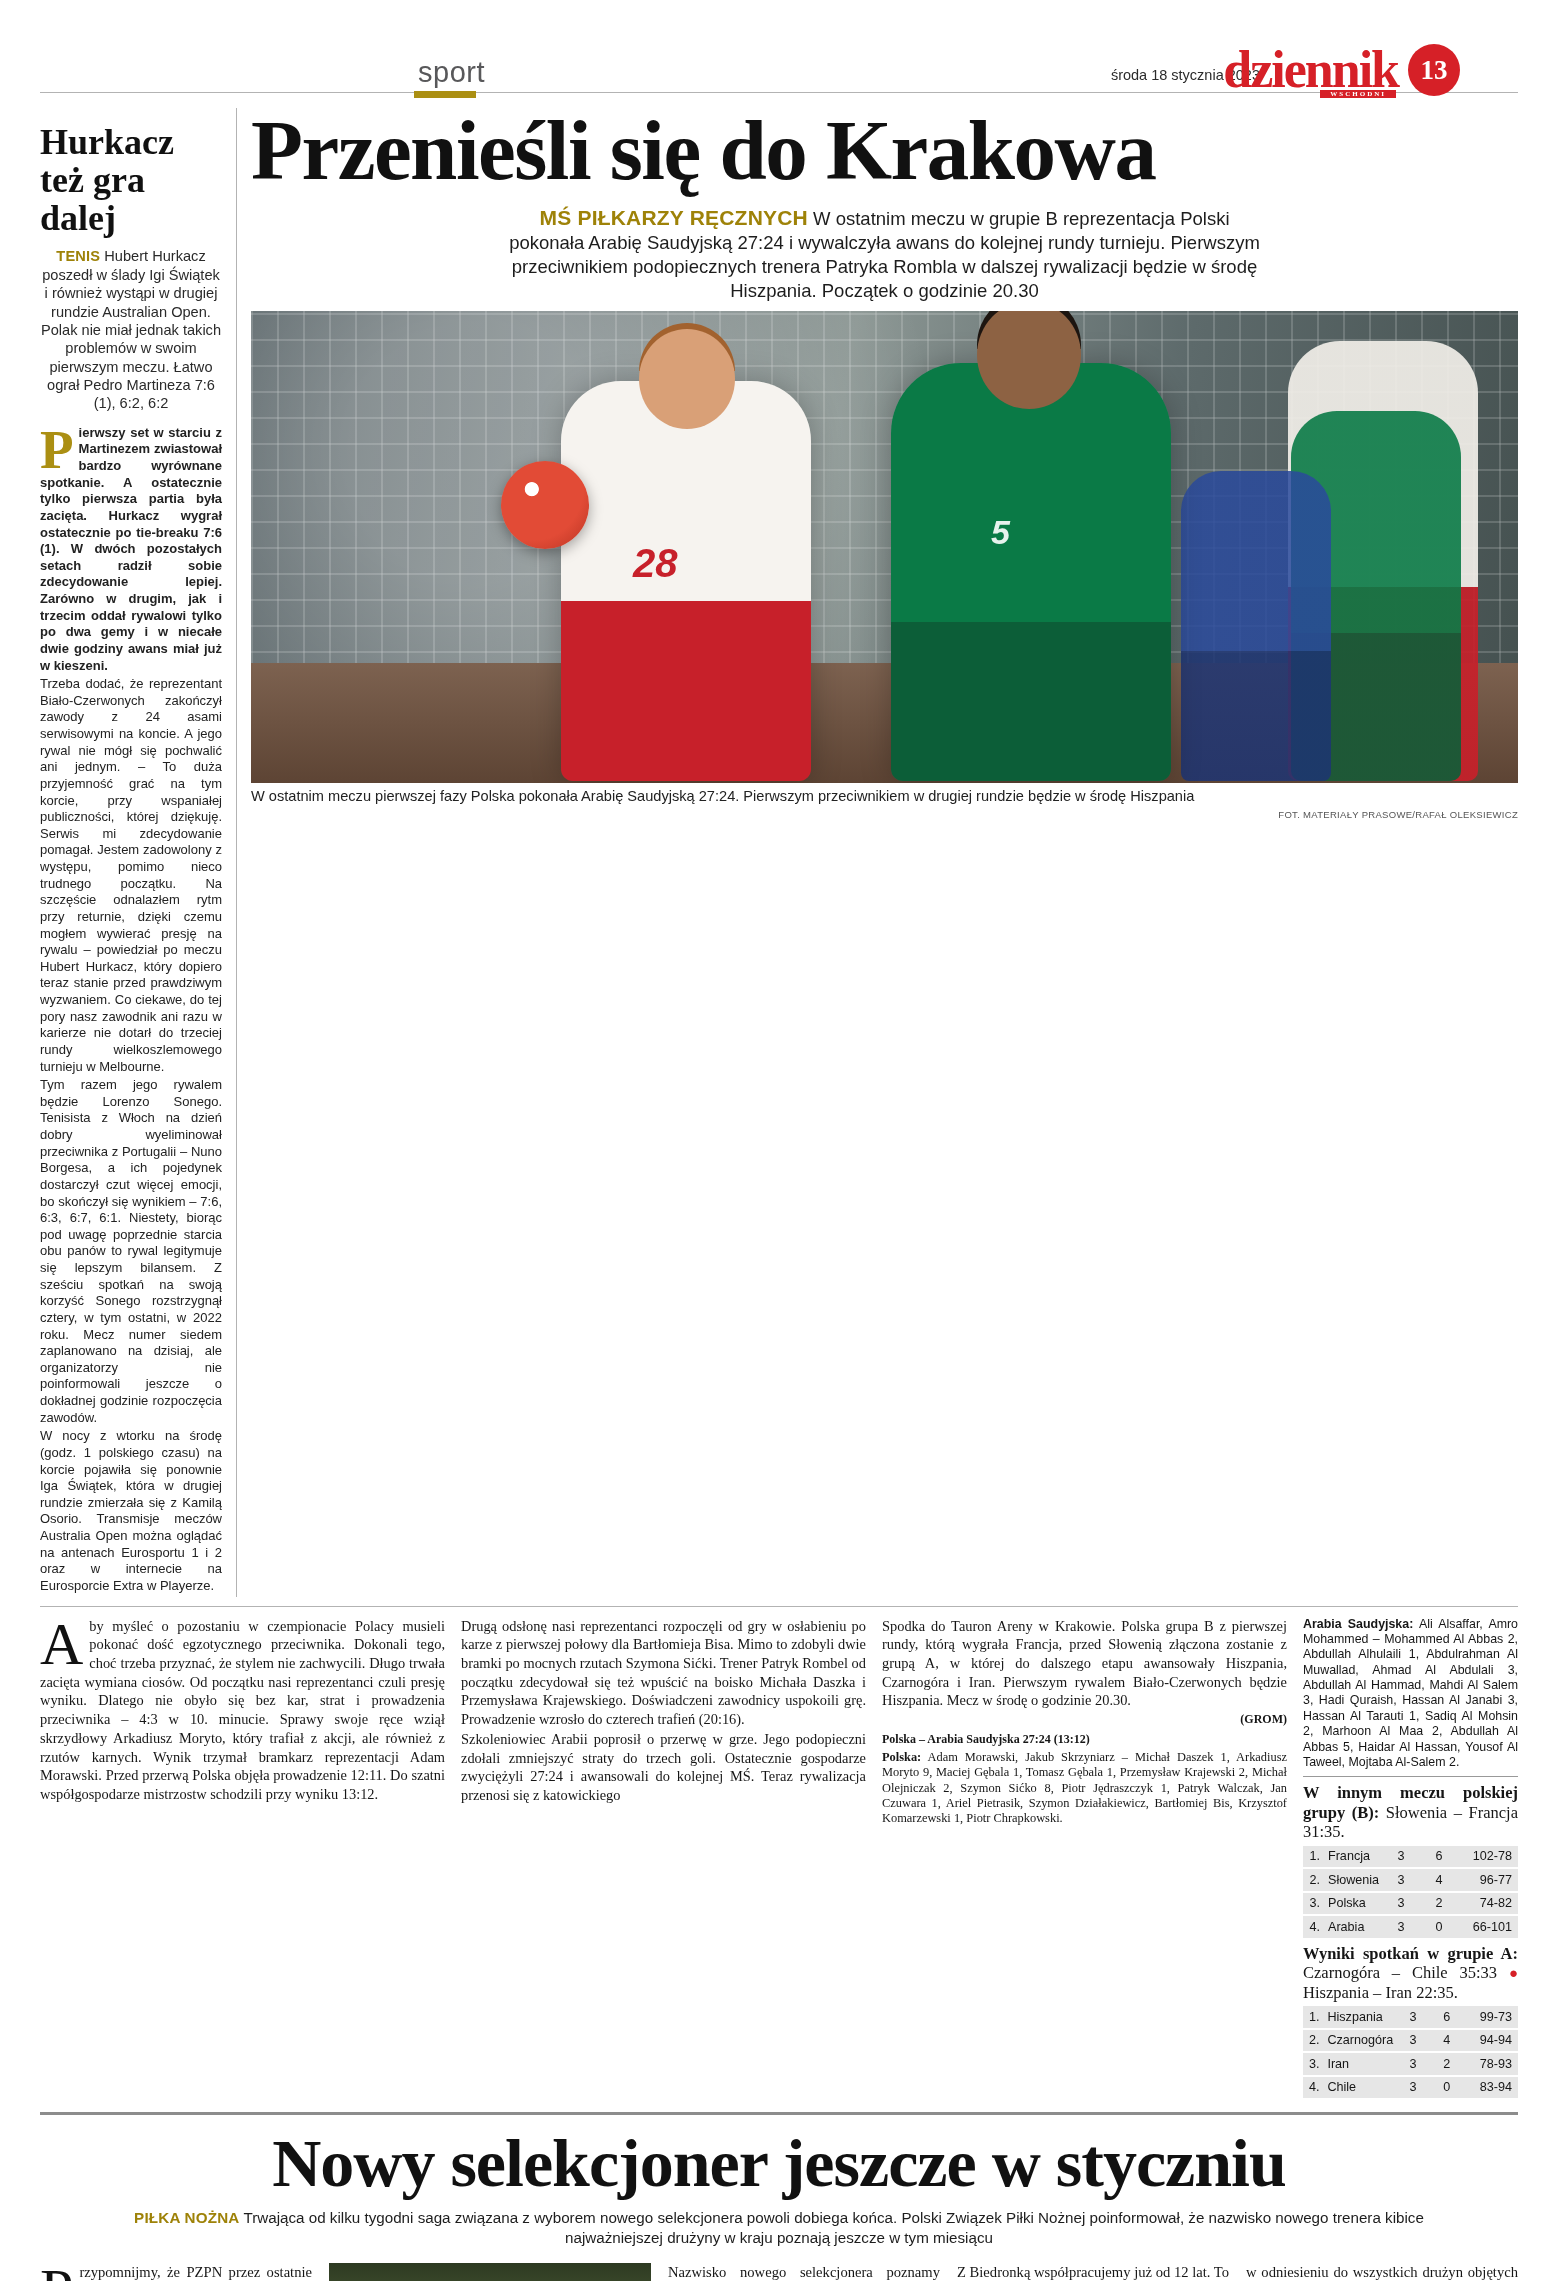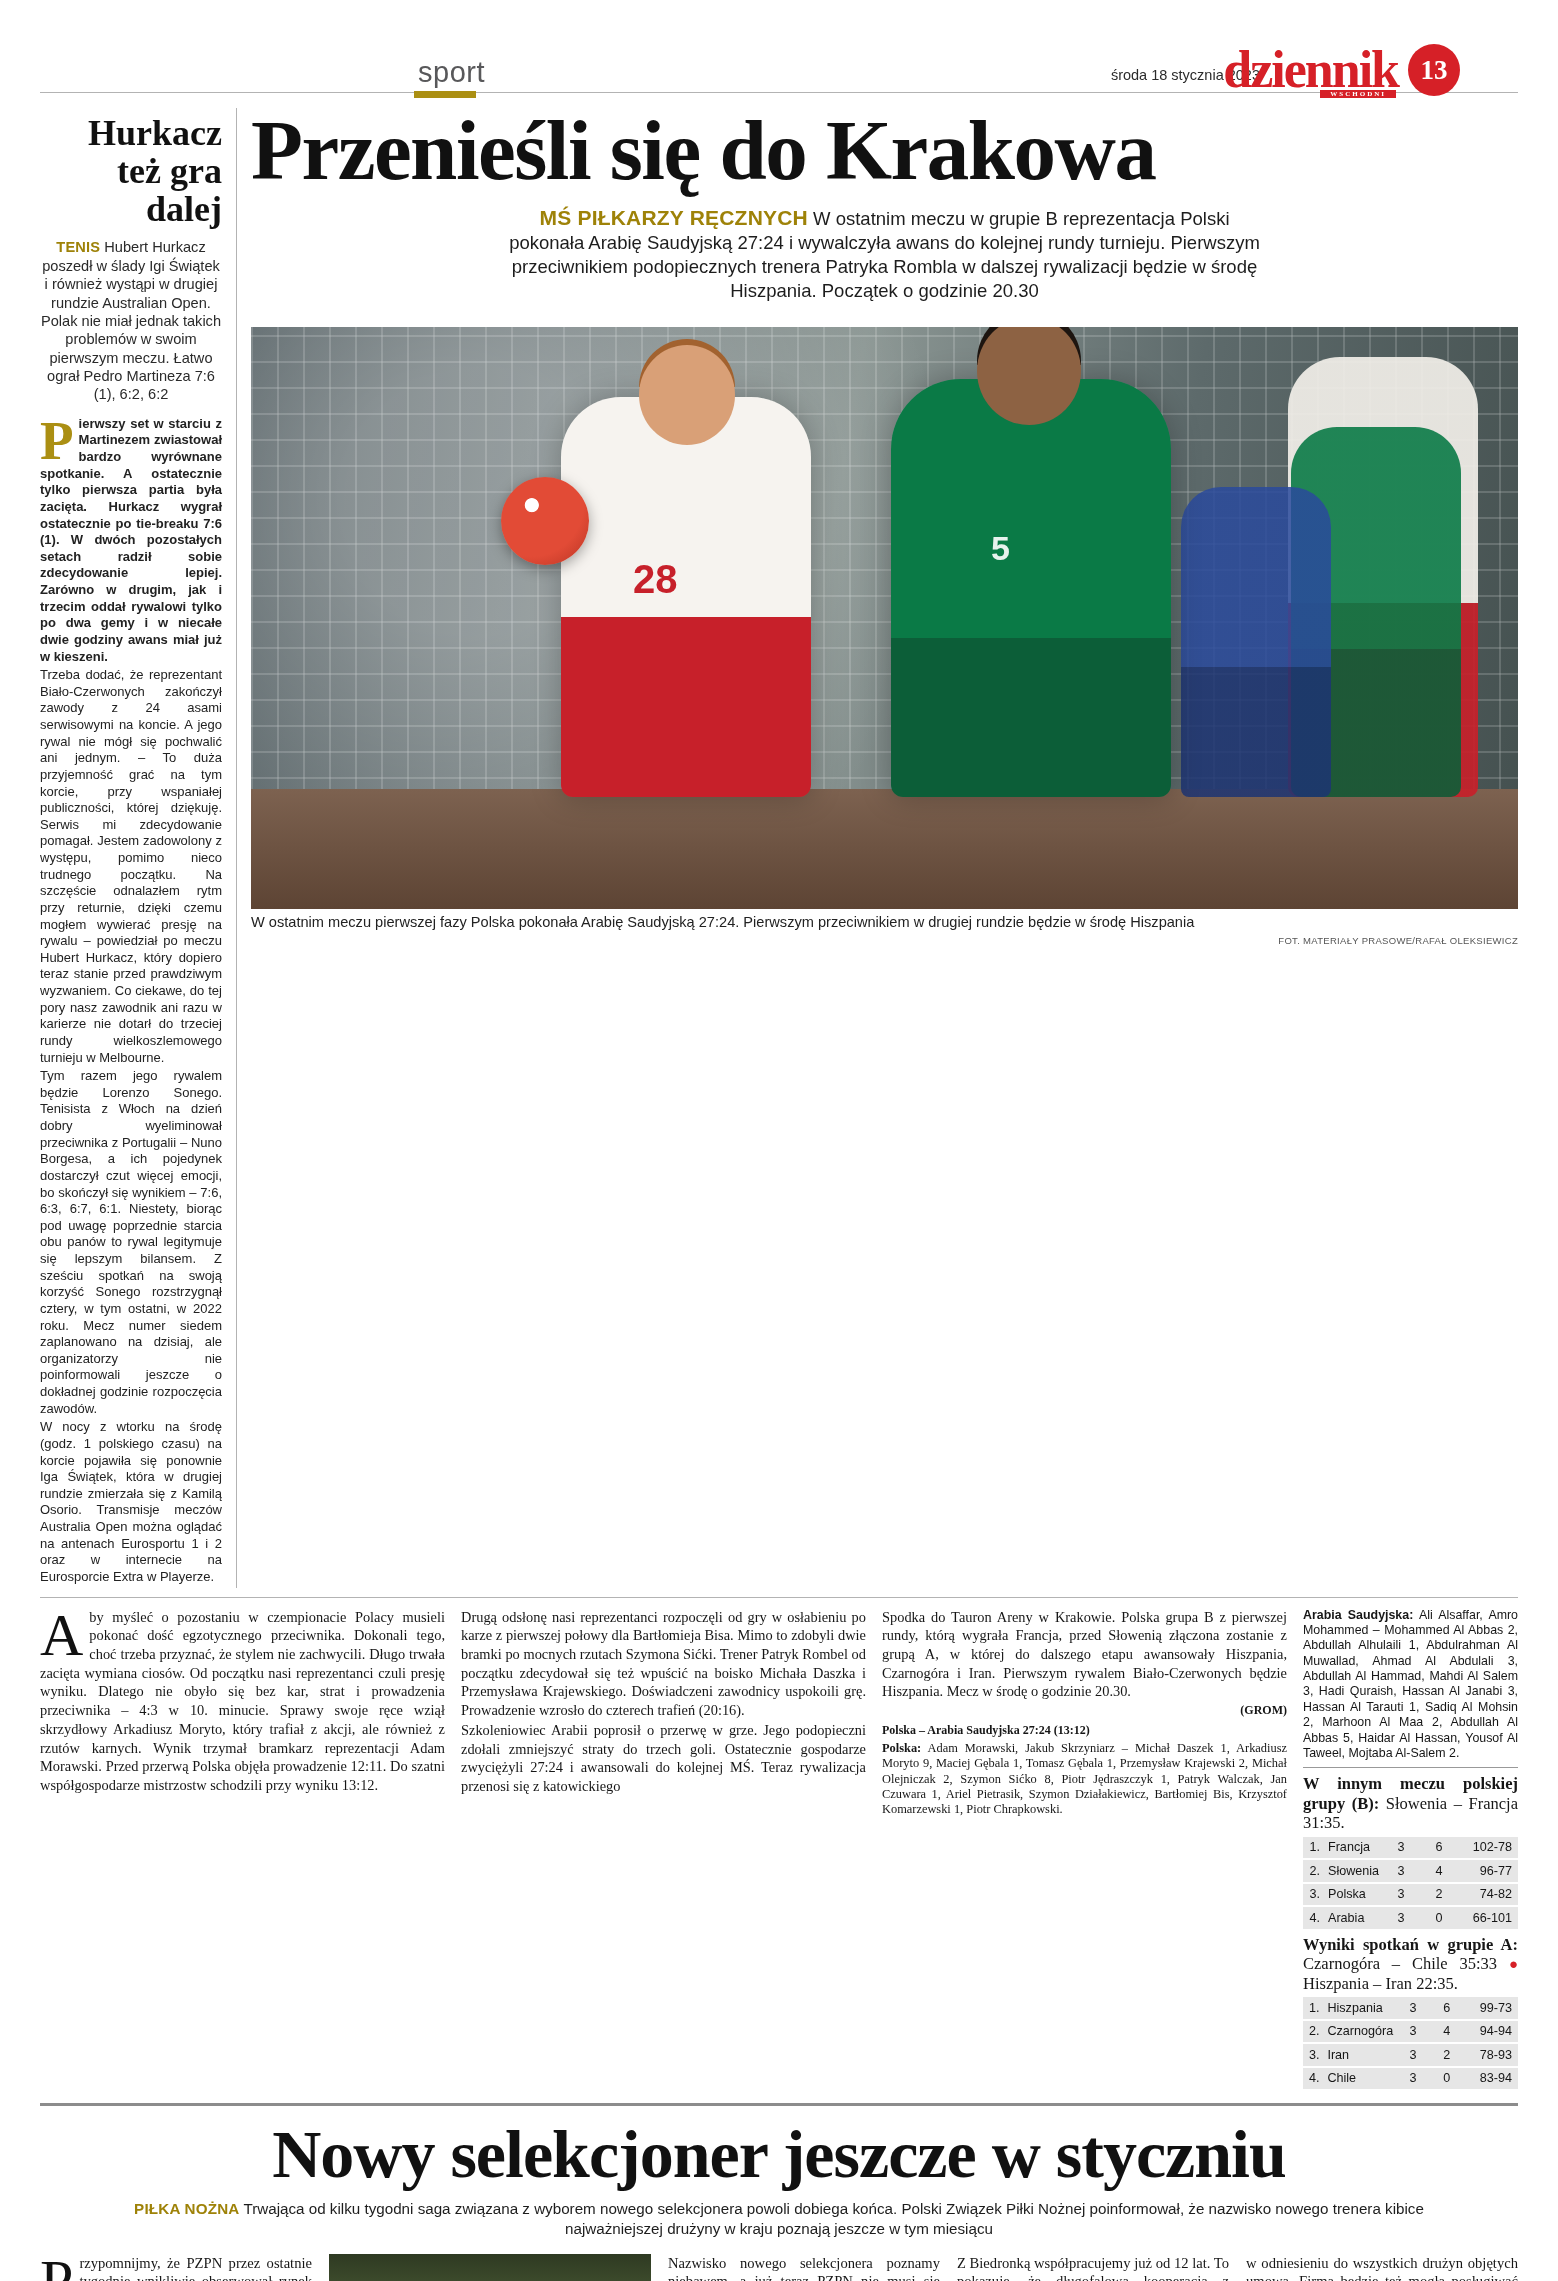--- a/index.html
+++ b/index.html
@@ -57,21 +57,21 @@
   .top-area { position: relative; display: flex; gap: 0; }
   .col-left {
     width: 196px; flex: 0 0 196px; padding-right: 14px;
   }
   .vrule { width: 1px; background: #b3b3b3; flex: 0 0 1px; margin-right: 14px; }
   .col-main { flex: 1 1 auto; }
 
   .side-head {
     font-family: "Liberation Serif", serif;
     font-weight: bold; font-size: 36px; line-height: 1.06;
-    text-align: right; color: #111; margin-top: 6px;
+    color: #111; margin-top: 15px;
   }
   .side-lead {
     margin-top: 10px; text-align: center;
     font-size: 14.6px; line-height: 1.26; color: #2a2a2a;
   }
   .kicker-gold { color: #9e8208; font-weight: bold; letter-spacing: .2px; }
 
   .side-body { margin-top: 12px; font-size: 13px; line-height: 1.28; text-align: justify; color: #222; }
   .side-body p { margin-bottom: 2px; }
   .dropcap-gold {
@@ -88,25 +88,26 @@
     letter-spacing: -1.5px; color: #111; margin-top: 2px;
   }
   .main-lead {
     margin: 12px auto 0; width: 760px; text-align: center;
     font-size: 18.5px; line-height: 1.3; color: #1d1d1d;
   }
   .main-lead .kicker-gold { font-size: 21px; }
 
   
   .photo {
-    margin-top: 24px; width: 100%; height: 582px;
+    margin-top: 8px; width: 100%; height: 472px;
     position: relative; overflow: hidden;
     background:
       radial-gradient(circle at 18% 30%, rgba(255,255,255,.28) 0 12%, transparent 42%),
       linear-gradient(100deg,#4e5a5e 0%,#6d787a 22%,#8b9693 45%,#5d6a6b 70%,#44504f 100%);
+    font-style: italic;
   }
   .ph-net {
     position: absolute; inset: 0;
     background-image:
       repeating-linear-gradient(90deg, rgba(255,255,255,.30) 0 2px, transparent 2px 26px),
       repeating-linear-gradient(0deg, rgba(255,255,255,.30) 0 2px, transparent 2px 26px);
     opacity: .55;
   }
   .ph-floor {
     position: absolute; left: 0; right: 0; bottom: 0; height: 120px;

